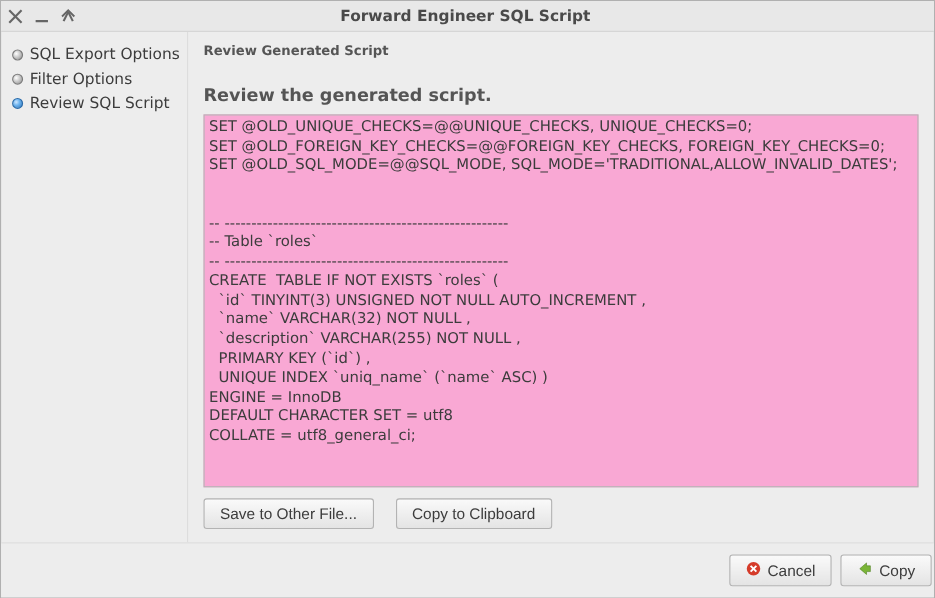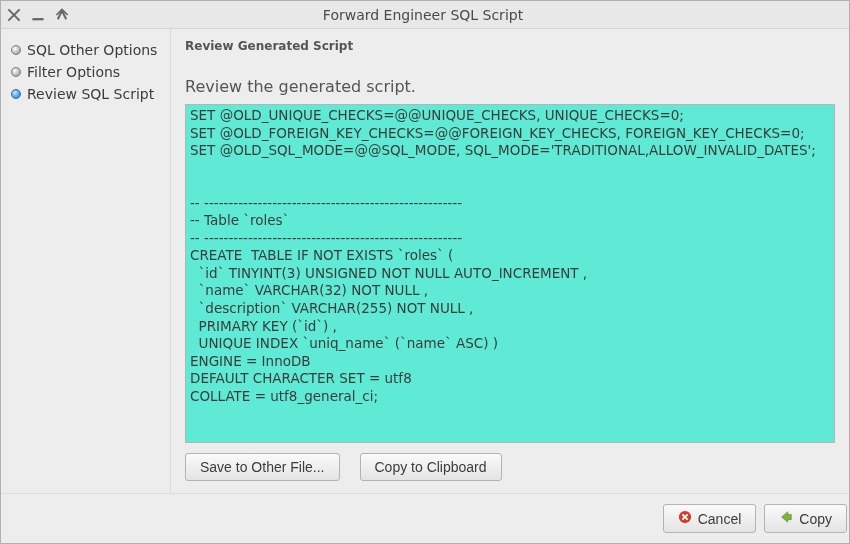--- a/index.html
+++ b/index.html
@@ -34,21 +34,21 @@
   .tb-btn {
     width: 14px; height: 14px;
     display: flex; align-items: center; justify-content: center;
     color: #555;
   }
   .tb-btn svg { display: block; }
   .titlebar-title {
     position: absolute;
     left: 0; right: 4px;
     text-align: center;
-    font-weight: normal;
+    font-weight: bold;
     color: #4a4a4a;
     pointer-events: none;
     font-size: 14px;
   }
   .body {
     flex: 1;
     display: flex;
     flex-direction: column;
     min-height: 0;
   }
@@ -86,29 +86,29 @@
     flex-direction: column;
     min-height: 0;
   }
   .heading1 {
     font-weight: bold;
     color: #555;
     margin-bottom: 24px;
     font-size: 12px;
   }
   .heading2 {
-    font-weight: normal;
+    font-weight: bold;
     color: #555;
     margin-bottom: 8px;
     font-size: 16px;
   }
   .script-box {
     flex: 1;
     border: 1px solid #b5b5b5;
-    background: #5eead4;
+    background: #f9a8d4;
     padding: 2px 4px;
     font-family: inherit;
     font-size: 13.5px;
     color: #3c3c3c;
     overflow: auto;
     white-space: pre;
     line-height: 1.3;
     position: relative;
   }
   .script-box::-webkit-scrollbar { width: 12px; height: 12px; }
@@ -169,21 +169,21 @@
     </div>
     <div class="titlebar-title">Forward Engineer SQL Script</div>
   </div>
 
   <div class="body">
     <div class="main">
 
       <div class="sidebar">
         <div class="step">
           <span class="bullet"></span>
-          <span>SQL Other Options</span>
+          <span>SQL Export Options</span>
         </div>
         <div class="step">
           <span class="bullet"></span>
           <span>Filter Options</span>
         </div>
         <div class="step">
           <span class="bullet active"></span>
           <span>Review SQL Script</span>
         </div>
       </div>

